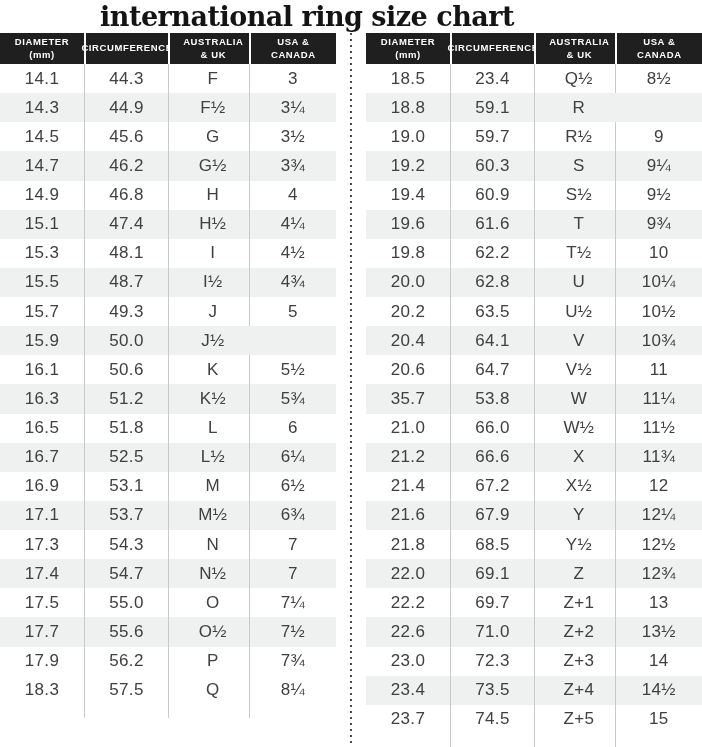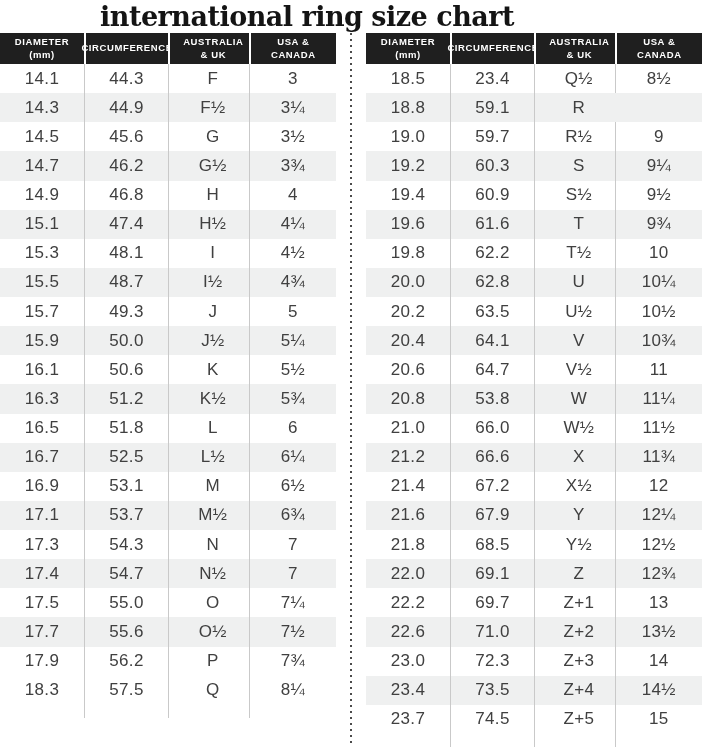--- a/index.html
+++ b/index.html
@@ -142,21 +142,20 @@
         <div class="tr">
           <div class="td c0">15.7</div>
           <div class="td c1">49.3</div>
           <div class="td c2">J</div>
           <div class="td c3">5</div>
         </div>
         <div class="tr stripe">
           <div class="td c0">15.9</div>
           <div class="td c1">50.0</div>
           <div class="td c2">J½</div>
-          <div class="td c3">5¼</div>
         </div>
         <div class="tr">
           <div class="td c0">16.1</div>
           <div class="td c1">50.6</div>
           <div class="td c2">K</div>
           <div class="td c3">5½</div>
         </div>
         <div class="tr stripe">
           <div class="td c0">16.3</div>
           <div class="td c1">51.2</div>
@@ -310,21 +309,21 @@
           <div class="td c2">V</div>
           <div class="td c3">10¾</div>
         </div>
         <div class="tr">
           <div class="td c0">20.6</div>
           <div class="td c1">64.7</div>
           <div class="td c2">V½</div>
           <div class="td c3">11</div>
         </div>
         <div class="tr stripe">
-          <div class="td c0">20.8</div>
+          <div class="td c0">35.7</div>
           <div class="td c1">53.8</div>
           <div class="td c2">W</div>
           <div class="td c3">11¼</div>
         </div>
         <div class="tr">
           <div class="td c0">21.0</div>
           <div class="td c1">66.0</div>
           <div class="td c2">W½</div>
           <div class="td c3">11½</div>
         </div>

